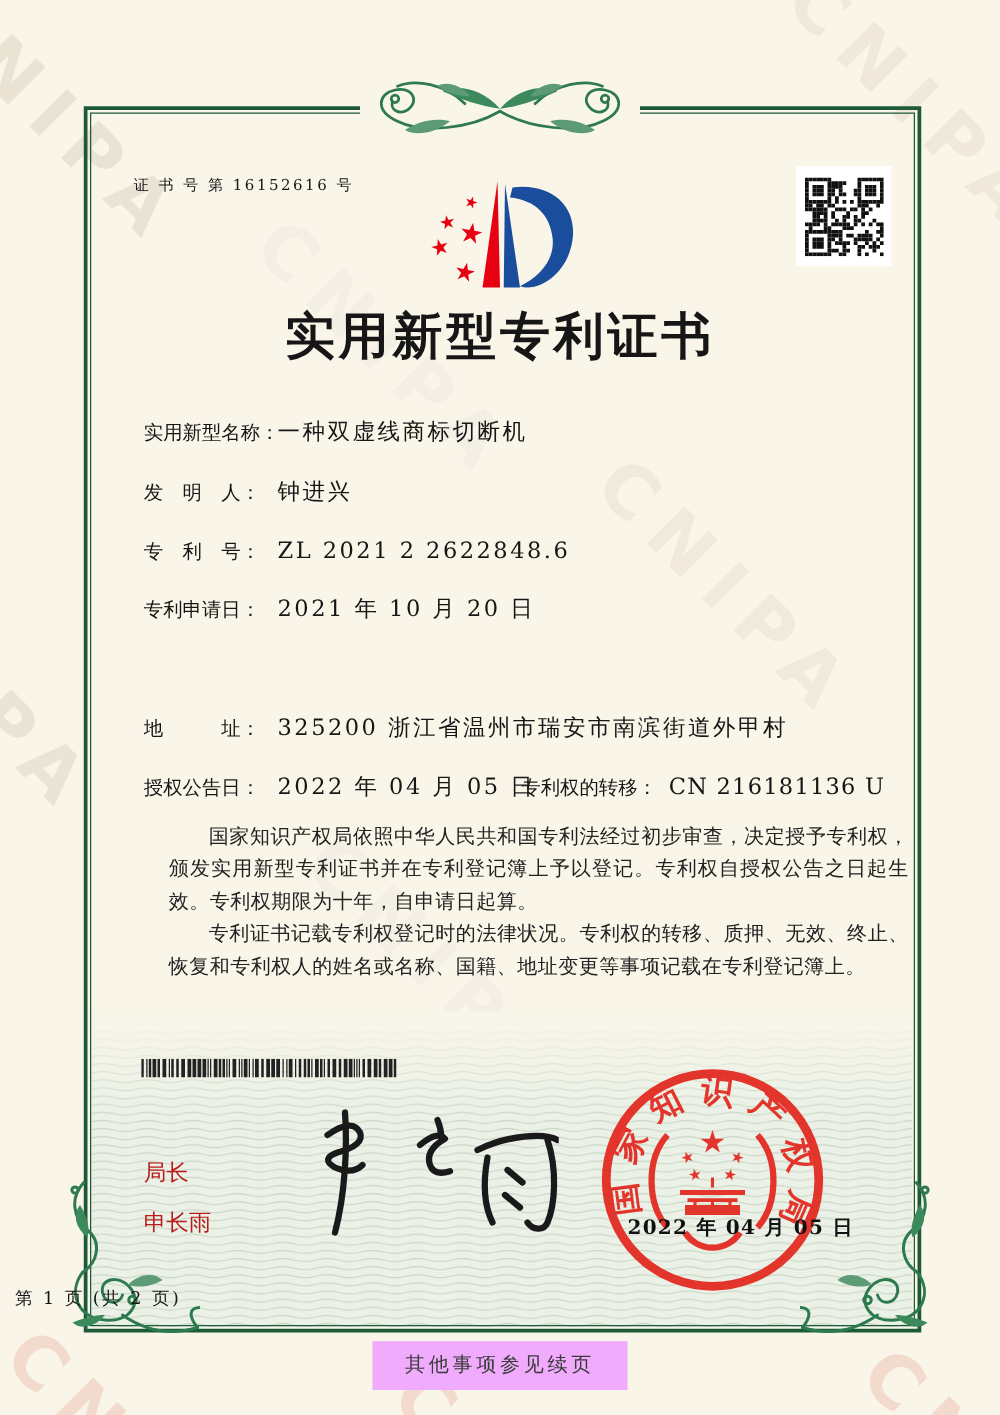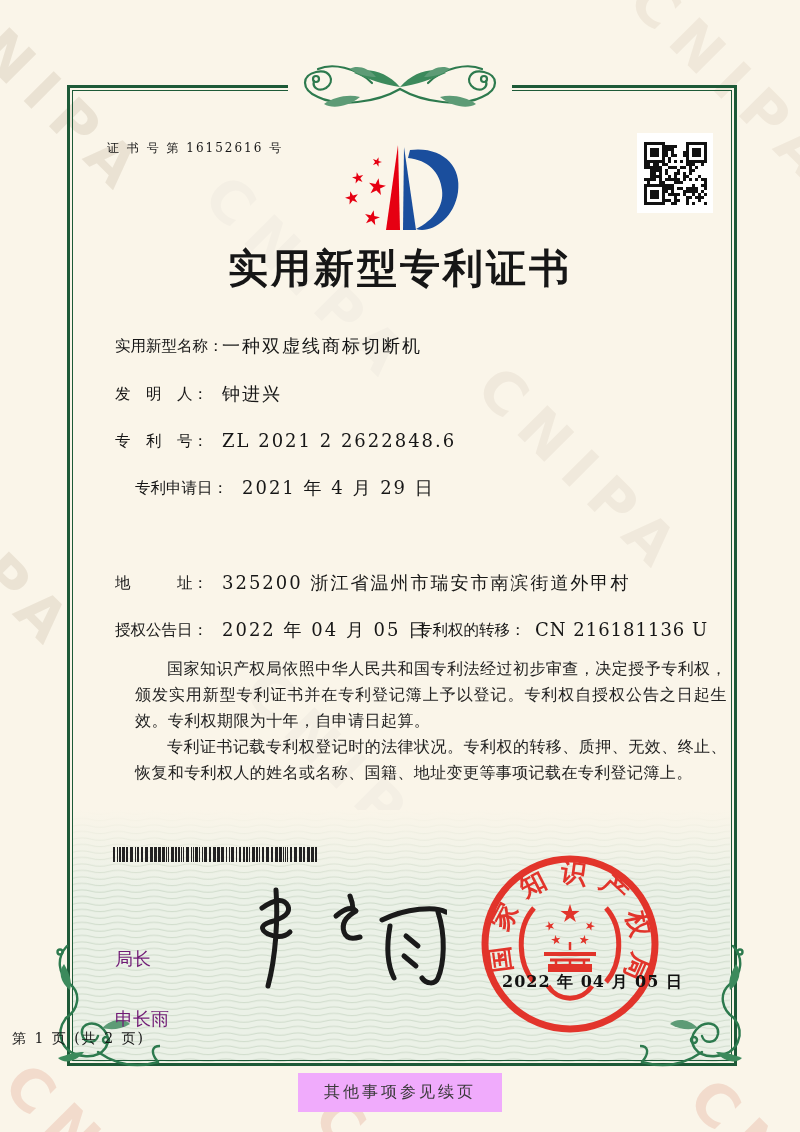--- a/index.html
+++ b/index.html
@@ -36,31 +36,31 @@
   .logo{position:absolute;left:336px;top:134px;z-index:4;}
   .title{position:absolute;left:0;top:241px;width:800px;text-align:center;font-size:40px;
          font-weight:700;letter-spacing:3px;z-index:4;}
   
   .row{position:absolute;left:115px;width:620px;height:22px;font-size:15.5px;line-height:1;
        white-space:nowrap;z-index:4;}
   .flabel{position:absolute;left:0;top:2px;}
   .fvalue{position:absolute;left:107px;top:0;font-size:18px;letter-spacing:2px;}
   .glabel{position:absolute;left:302px;top:2px;}
   .gvalue{position:absolute;left:420px;top:0;font-size:18px;letter-spacing:1px;}
-  .r1{top:337px;} .r2{top:385px;} .r3{top:432px;text-align:right;} .r4{top:479px;margin-left:20px;}
+  .r1{top:337px;} .r2{top:385px;} .r3{top:432px;text-align:right;} .r4{top:479px;}
   .r5{top:527px;} .r6{top:574px;} .r7{top:621px;}
   
   .paras{position:absolute;left:105px;top:656px;width:592px;z-index:4;font-size:16px;
          line-height:26px;letter-spacing:0.4px;text-align:justify;color:#222;margin-left:30px;}
   .paras p{margin:0;text-indent:32px;}
   
   .barcode{position:absolute;left:113px;top:847px;z-index:4;}
-  .commissioner{position:absolute;left:115px;top:947px;z-index:4;
-                font-family:"DejaVu Sans",sans-serif;font-size:18px;color:#701a75;}
-  .commissioner .name{margin-top:36px;text-align:right;}
+  .commissioner{position:absolute;left:115px;top:926px;z-index:4;
+                font-family:"DejaVu Sans",sans-serif;font-size:18px;color:#b91c1c;}
+  .commissioner .name{margin-top:16px;text-align:right;}
   .signature{position:absolute;left:232px;top:878px;z-index:5;}
   .seal{position:absolute;left:478px;top:852px;z-index:4;}
   .seal-date{position:absolute;left:502px;top:972px;z-index:5;font-size:16px;font-weight:700;
              letter-spacing:1px;color:#111;}
   .page-info{position:absolute;left:12px;top:1030px;width:800px;text-align:left;font-size:14px;
              letter-spacing:2px;z-index:4;}
   .continuation{position:absolute;left:50%;top:1073px;transform:translateX(-50%);
                 background:#f0abfc;padding:9px 26px;font-size:16px;letter-spacing:3px;
                 color:#3a3a3a;z-index:4;white-space:nowrap;}
 </style>
@@ -410,21 +410,21 @@
   <div class="row r2">
     <span class="flabel">发　明　人：</span>
     <span class="fvalue">钟进兴</span>
   </div>
   <div class="row r3">
     <span class="flabel">专　利　号：</span>
     <span class="fvalue">ZL 2021 2 2622848.6</span>
   </div>
   <div class="row r4">
     <span class="flabel">专利申请日：</span>
-    <span class="fvalue">2021 年 4 月 29 日</span>
+    <span class="fvalue">2021 年 10 月 20 日</span>
   </div>
   <div class="row r6">
     <span class="flabel">地　　　址：</span>
     <span class="fvalue">325200 浙江省温州市瑞安市南滨街道外甲村</span>
   </div>
   <div class="row r7">
     <span class="flabel">授权公告日：</span>
     <span class="fvalue">2022 年 04 月 05 日</span>
     <span class="glabel">专利权的转移：</span>
     <span class="gvalue">CN 216181136 U</span>

